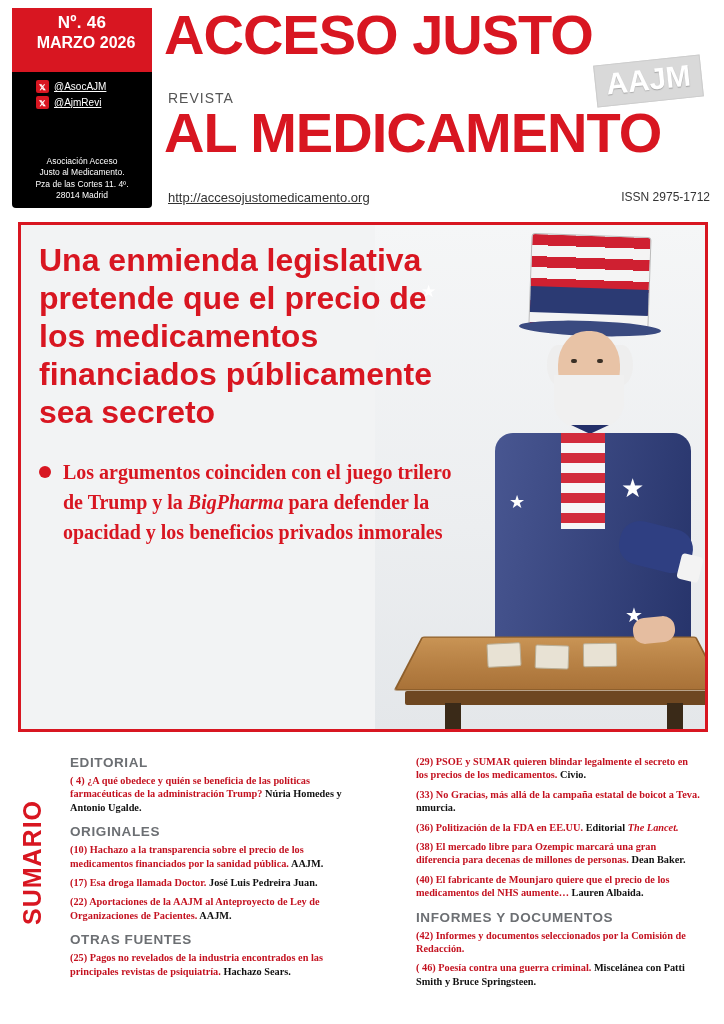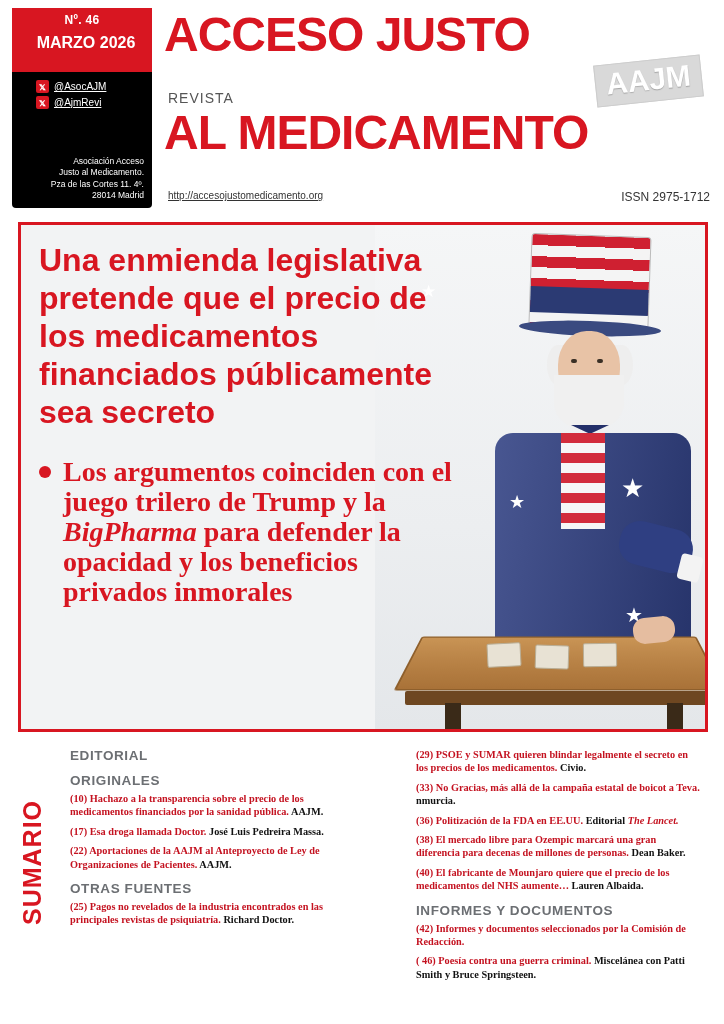--- a/index.html
+++ b/index.html
@@ -19,65 +19,65 @@
   .badge {
     position:absolute; left:12px; top:8px; width:140px; height:200px;
     background:#000; border-radius:4px;
   }
   .badge-red {
     position:absolute; left:0; top:0; width:140px; height:64px;
     background:#d81621;
   }
   .badge-issue {
     position:absolute; left:0; top:5px; width:140px;
-    text-align:center; color:#fff; font-weight:bold; font-size:12px;
+    text-align:center; color:#fff; font-weight:bold; font-size:17px;
     letter-spacing:0.3px;
   }
   .badge-date {
     position:absolute; left:0; top:26px; width:140px;
     text-align:center; color:#fff; font-weight:bold; font-size:16px;padding-left:8px;
   }
   .badge-social { position:absolute; left:24px; top:72px; width:116px; }
   .social-row { display:flex; align-items:center; gap:5px; margin-bottom:3px; }
   .x-icon {
     width:13px; height:13px; background:#d81621; color:#fff;
     font-size:10px; line-height:13px; text-align:center; font-weight:bold;
     border-radius:2px; display:inline-block;
   }
   .social-handle {
     color:#ffffff; font-size:10px; text-decoration:underline;
   }
   .badge-address {
     position:absolute; left:8px; top:148px; width:124px;
-    text-align:right; color:#fff; font-size:8.5px; line-height:1.35;
+    text-align:center; color:#fff; font-size:8.5px; line-height:1.35;
   }
 
   .title-block { position:absolute; left:160px; top:4px; width:560px; }
   .title-1, .title-2 {
     color:#d81621; font-weight:bold; letter-spacing:-1px;
-    font-size:48px; line-height:62px; margin:0;
+    font-size:56px; line-height:62px; margin:0;
     font-family:"Liberation Sans", sans-serif;
   }
   .title-1 { padding-left:4px; }
   .title-2 { padding-left:4px; margin-top:36px; }
   .revista {
     position:absolute; left:8px; top:86px;
     font-size:14px; letter-spacing:1px; color:#555; font-weight:normal;
   }
   .aajm-tag {
     position:absolute; right:18px; top:56px;
     background:#d9d9d9; color:#fff;
     font-size:30px; font-weight:bold; padding:2px 10px 4px 10px;
     transform:rotate(-6deg);
     text-shadow:0 1px 1px rgba(0,0,0,.25);
     border:1px solid #cccccc;
   }
   .url-line {
     position:absolute; left:168px; top:190px;
-    font-size:10px; color:#333; text-decoration:underline;
+    font-size:13px; color:#333; text-decoration:underline;
   }
   .issn {
     position:absolute; right:14px; top:190px;
     font-size:12px; color:#333;
   }
 
   
   .hero {
     position:absolute; left:18px; top:222px; width:690px; height:510px;
     border:3px solid #d81621; background:#f2f3f4; overflow:hidden;
@@ -86,21 +86,21 @@
   .headline {
     color:#d81621; font-weight:bold; font-size:32px; line-height:38px;
     margin:0 0 0 0;
   }
   .kicker-wrap { margin-top:26px; position:relative; padding-left:24px; }
   .kicker-dot {
     position:absolute; left:0; top:9px; width:12px; height:12px;
     border-radius:50%; background:#d81621;
   }
   .kicker {
-    color:#d81621; font-weight:bold; font-size:28px; line-height:30px;
+    color:#d81621; font-weight:bold; font-size:20px; line-height:30px;
     font-family:"Liberation Serif", serif;
   }
   .kicker em { font-style:italic; }
 
   
   .illus { position:absolute; right:0; top:0; width:330px; height:504px; }
   .bg-grad {
     position:absolute; inset:0;
     background:linear-gradient(180deg,#f5f6f7 0%, #eceef0 60%, #e4e7ea 100%);
   }
@@ -206,21 +206,21 @@
   .sumario-word {
     position:absolute; left:0; top:2px; width:40px;
     color:#d81621; font-weight:bold; font-size:25px;
     letter-spacing:1px;
     writing-mode:vertical-rl; text-orientation:mixed;
     transform:rotate(180deg);
     text-align:center;
     height:240px;
   }
   .col {
-    position:absolute; top:8px; width:285px;
+    position:absolute; top:15px; width:285px;
   }
   .col-left { left:52px; }
   .col-right { left:398px; }
   .sec-head {
     color:#6c6f73; font-weight:bold; font-size:13.5px;
     letter-spacing:0.6px; margin:0 0 4px 0;
   }
   .sec-head.tight { margin-top:10px; }
   .entry {
     color:#c41220; font-size:10.3px; line-height:13.4px;
@@ -318,47 +318,52 @@
     </div>
   </div>
 
   <div class="sumario">
     <div class="sumario-word">SUMARIO</div>
 
     <div class="col col-left">
 
       <div>
         <div class="sec-head">EDITORIAL</div>
+        <p class="entry">
+          <span>( 4)</span>
+          <span>¿A qué obedece y quién se beneficia de las políticas farmacéuticas de la administración Trump?</span>
+          <b class="auth">Núria Homedes y Antonio Ugalde.</b>
+        </p>
       </div>
 
       <div>
         <div class="sec-head tight">ORIGINALES</div>
         <p class="entry">
           <span>(10)</span>
           <span>Hachazo a la transparencia sobre el precio de los medicamentos financiados por la sanidad pública.</span>
           <b class="auth">AAJM.</b>
         </p>
         <p class="entry">
           <span>(17)</span>
           <span>Esa droga llamada Doctor.</span>
-          <b class="auth">José Luis Pedreira Massa.</b>
+          <b class="auth">José Luis Pedreira Juan.</b>
         </p>
         <p class="entry">
           <span>(22)</span>
           <span>Aportaciones de la AAJM al Anteproyecto de Ley de Organizaciones de Pacientes.</span>
           <b class="auth">AAJM.</b>
         </p>
       </div>
 
       <div>
         <div class="sec-head tight">OTRAS FUENTES</div>
         <p class="entry">
           <span>(25)</span>
           <span>Pagos no revelados de la industria encontrados en las principales revistas de psiquiatría.</span>
-          <b class="auth">Richard Doctor.</b>
+          <b class="auth">Hachazo Sears.</b>
         </p>
       </div>
     </div>
 
     <div class="col col-right">
 
       <div>
         <p class="entry">
           <span>(29)</span>
           <span>PSOE y SUMAR quieren blindar legalmente el secreto en los precios de los medicamentos.</span>

